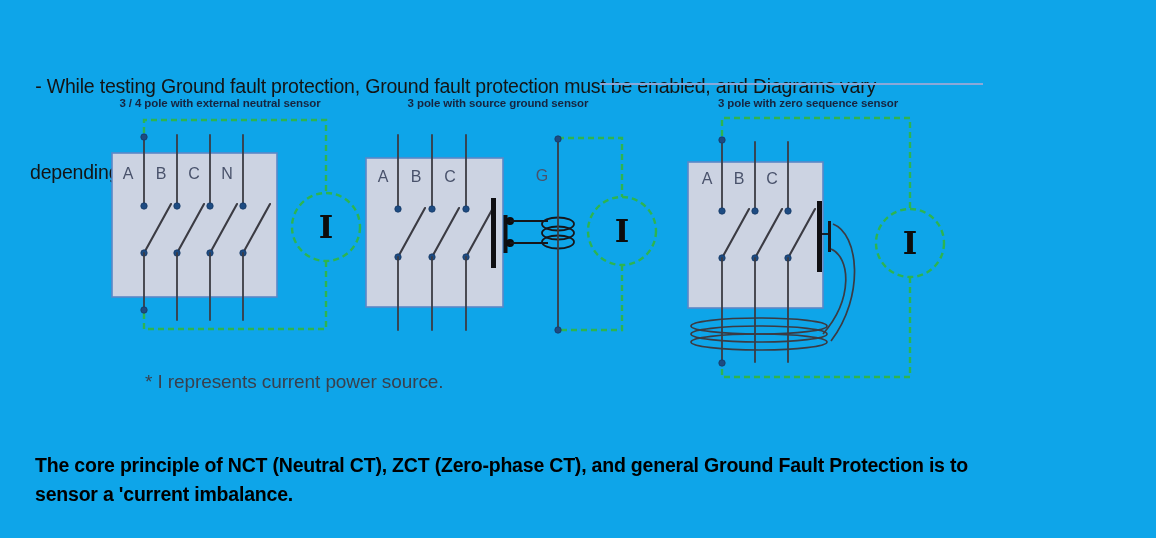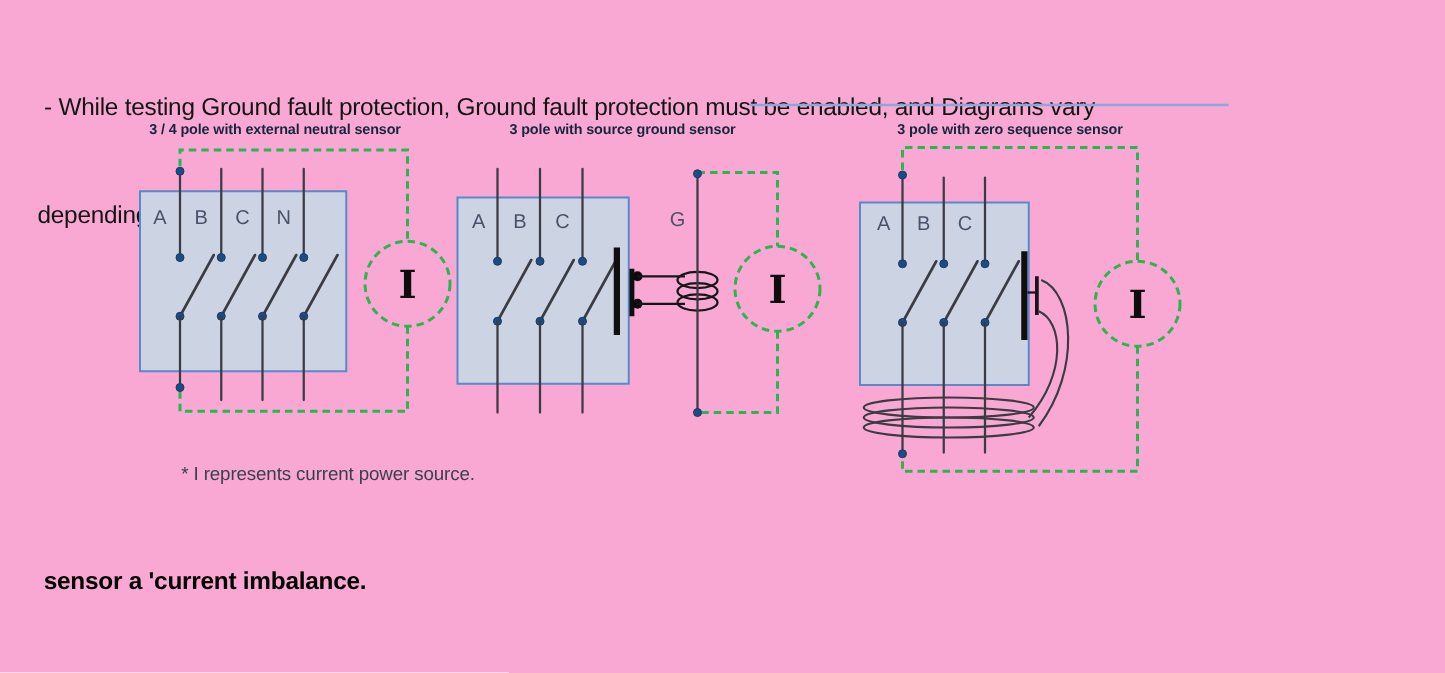--- a/index.html
+++ b/index.html
@@ -1,21 +1,21 @@
 <!DOCTYPE html>
 <html><head>
 <meta charset="utf-8">
 <style>
   html,body{margin:0;padding:0;background:#ffffff;}
-  .page{position:relative;width:1156px;height:538px;background:#f9a8d4;overflow:hidden;
+  .page{position:relative;width:1156px;height:538px;background:#0ea5e9;overflow:hidden;
         font-family:"Liberation Sans", sans-serif;}
   .top-note{position:absolute;left:30px;top:15px;width:1030px;font-size:19.5px;line-height:28.5px;
             color:#141414;white-space:pre-wrap;letter-spacing:-0.2px;}
   .blue-rule{position:absolute;left:600px;top:83px;width:383px;height:2px;background:#8ba8d8;}
-  .footnote{position:absolute;left:145px;top:371px;font-size:15px;color:#39404d;letter-spacing:-0.1px;}
+  .footnote{position:absolute;left:145px;top:371px;font-size:19px;color:#39404d;letter-spacing:-0.1px;}
   .bottom-text{position:absolute;left:35px;top:451px;width:1090px;font-size:19.5px;line-height:28.5px;
                font-weight:bold;color:#000000;letter-spacing:-0.2px;}
   svg{position:absolute;left:0;top:0;}
   .wire{stroke:#3b3b43;stroke-width:1.8;fill:none;stroke-linecap:round;}
   .blade{stroke:#3b3b43;stroke-width:2.1;fill:none;stroke-linecap:round;}
   .green{stroke:#2db450;stroke-width:2.4;fill:none;stroke-dasharray:6 4;}
   .box{fill:#ccd3e2;stroke:#5b88c7;stroke-width:1.6;}
   .dot{fill:#1d4b82;stroke:#163a66;stroke-width:0.8;}
   .bdot{fill:#0c0c0f;}
   .bar{fill:#0f0f12;}
@@ -189,16 +189,17 @@
         <ellipse class="bigcoil" cx="759" cy="326" rx="68" ry="8"></ellipse>
         <ellipse class="bigcoil" cx="759" cy="334" rx="68" ry="8"></ellipse>
         <ellipse class="bigcoil" cx="759" cy="342" rx="68" ry="8"></ellipse>
       </g>
     </g>
   </svg>
 
   <div class="footnote">* I represents current power source.</div>
 
   <div class="bottom-text">
+    <div>The core principle of NCT (Neutral CT), ZCT (Zero-phase CT), and general Ground Fault Protection is to</div>
     <div>sensor a 'current imbalance.</div>
   </div>
 
 </div>
 
 </body></html>

